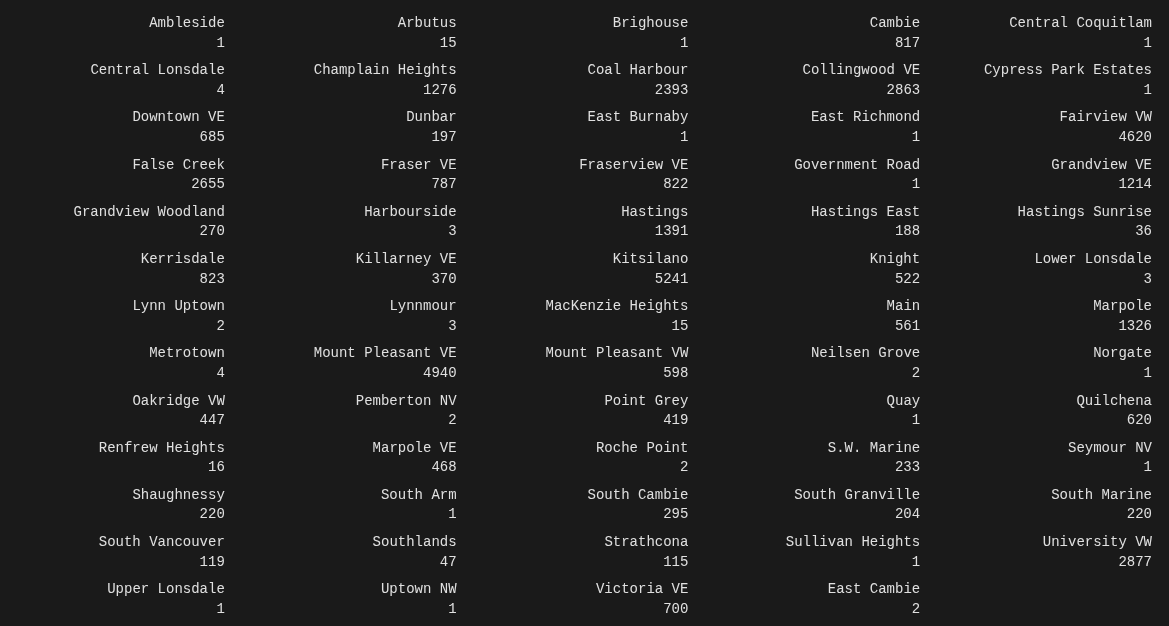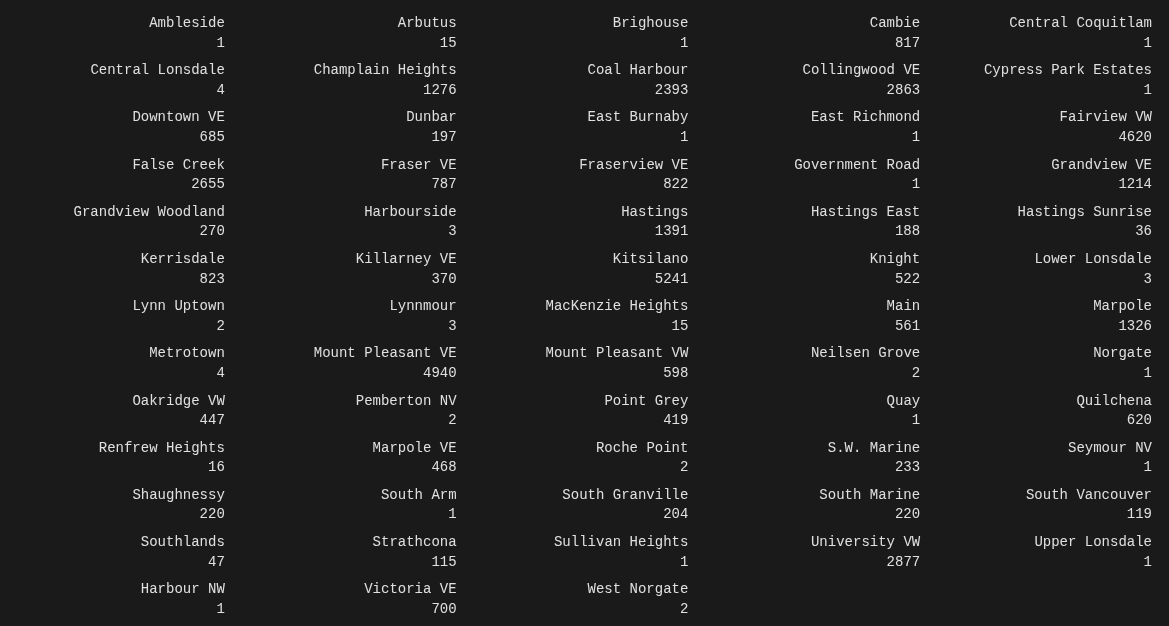--- a/index.html
+++ b/index.html
@@ -240,20 +240,24 @@
     </div>
     <div class="neighborhood-item">
       <span class="neighborhood-name">Shaughnessy</span>
       <span class="neighborhood-count">220</span>
     </div>
     <div class="neighborhood-item">
       <span class="neighborhood-name">South Arm</span>
       <span class="neighborhood-count">1</span>
     </div>
     <div class="neighborhood-item">
+      <span class="neighborhood-name">South Cambie</span>
+      <span class="neighborhood-count">295</span>
+    </div>
+    <div class="neighborhood-item">
       <span class="neighborhood-name">South Granville</span>
       <span class="neighborhood-count">204</span>
     </div>
     <div class="neighborhood-item">
       <span class="neighborhood-name">South Marine</span>
       <span class="neighborhood-count">220</span>
     </div>
     <div class="neighborhood-item">
       <span class="neighborhood-name">South Vancouver</span>
       <span class="neighborhood-count">119</span>
@@ -272,29 +276,29 @@
     </div>
     <div class="neighborhood-item">
       <span class="neighborhood-name">University VW</span>
       <span class="neighborhood-count">2877</span>
     </div>
     <div class="neighborhood-item">
       <span class="neighborhood-name">Upper Lonsdale</span>
       <span class="neighborhood-count">1</span>
     </div>
     <div class="neighborhood-item">
-      <span class="neighborhood-name">Harbour NW</span>
+      <span class="neighborhood-name">Uptown NW</span>
       <span class="neighborhood-count">1</span>
     </div>
     <div class="neighborhood-item">
       <span class="neighborhood-name">Victoria VE</span>
       <span class="neighborhood-count">700</span>
     </div>
     <div class="neighborhood-item">
-      <span class="neighborhood-name">West Norgate</span>
+      <span class="neighborhood-name">East Cambie</span>
       <span class="neighborhood-count">2</span>
     </div>
     <div class="neighborhood-item"></div>
     <div class="neighborhood-item"></div>
     <div class="neighborhood-item"></div>
     <div class="neighborhood-item"></div>
     <div class="neighborhood-item"></div>
   </div>
 
 </body></html>

